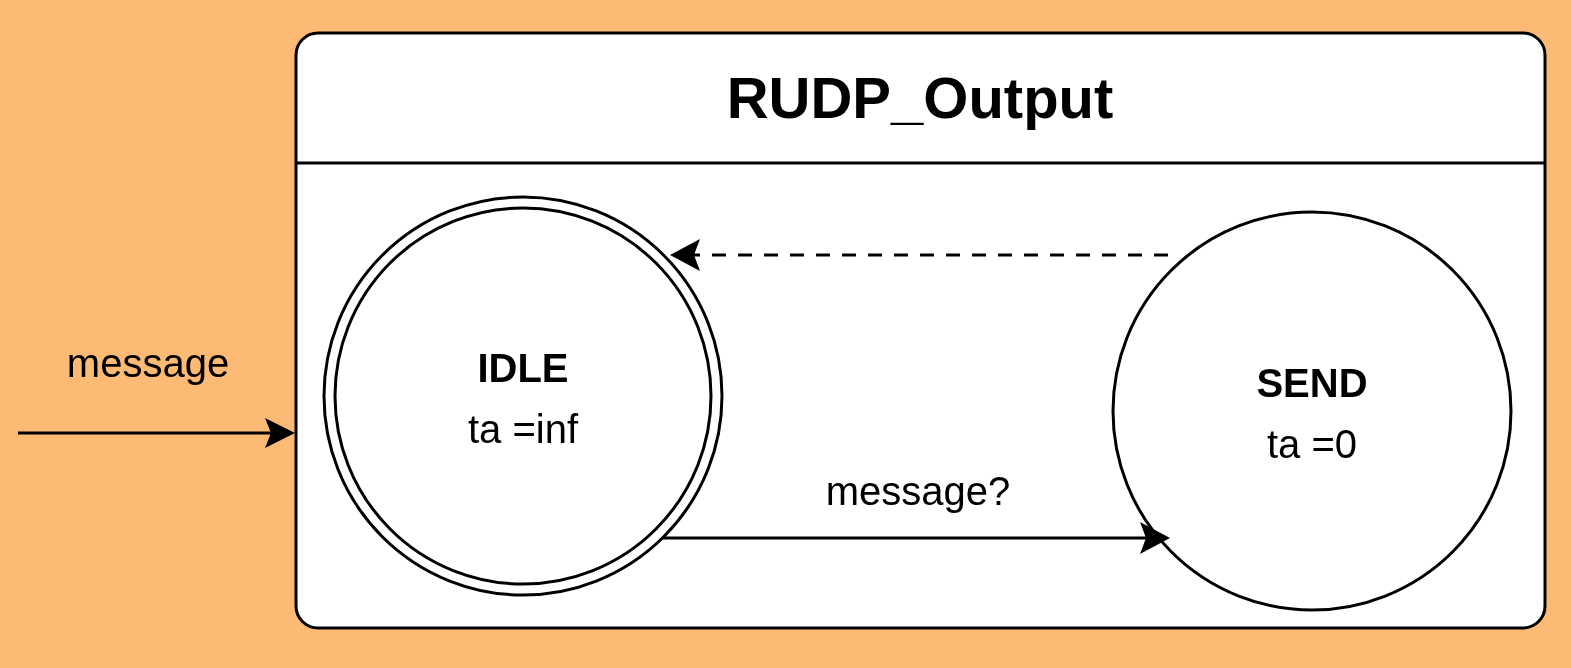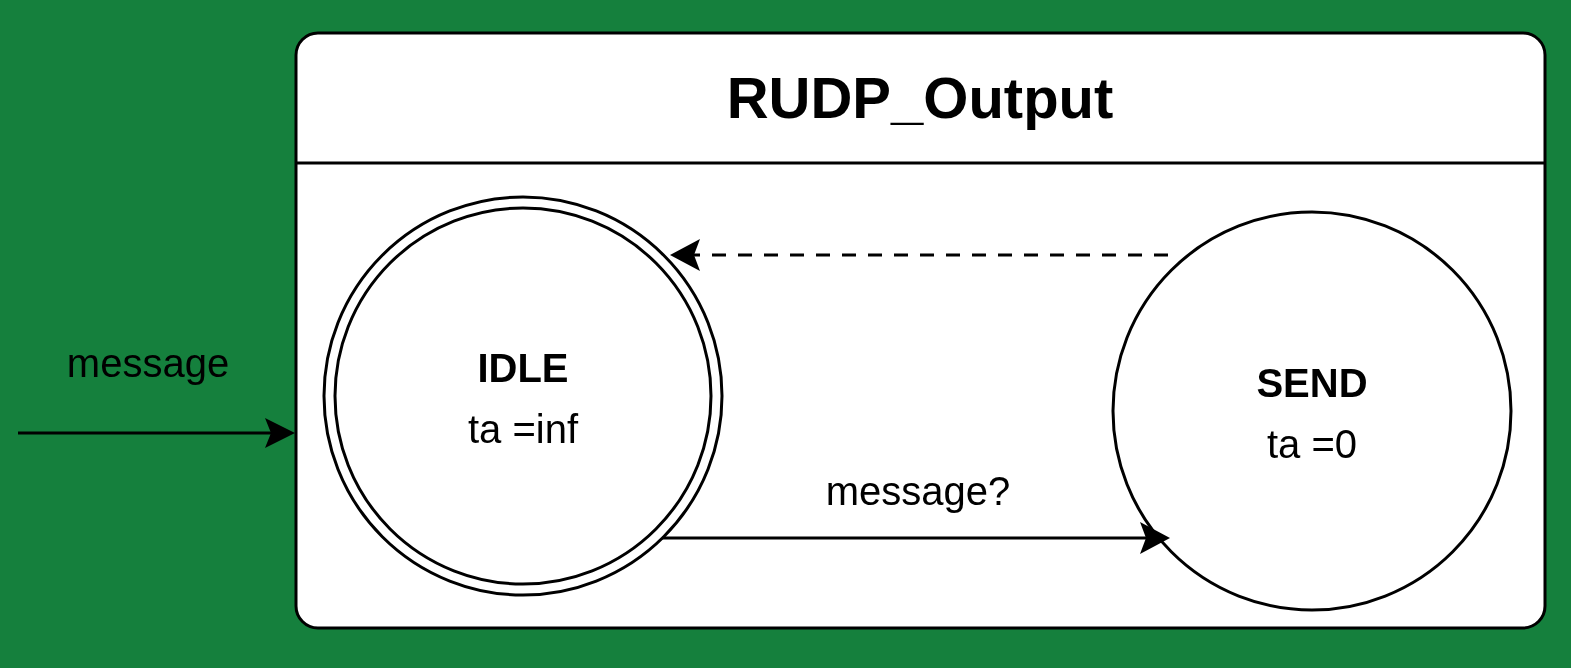--- a/index.html
+++ b/index.html
@@ -10,21 +10,21 @@
   body {
     width: 1571px;
     height: 668px;
     font-family: "Liberation Sans", sans-serif;
     overflow: hidden;
   }
   #diagram-root {
     position: relative;
     width: 1571px;
     height: 668px;
-    background: #15803d;
+    background: #fdba74;
   }
   svg.canvas {
     position: absolute;
     top: 0;
     left: 0;
     width: 1571px;
     height: 668px;
     display: block;
   }
   .container-box {

